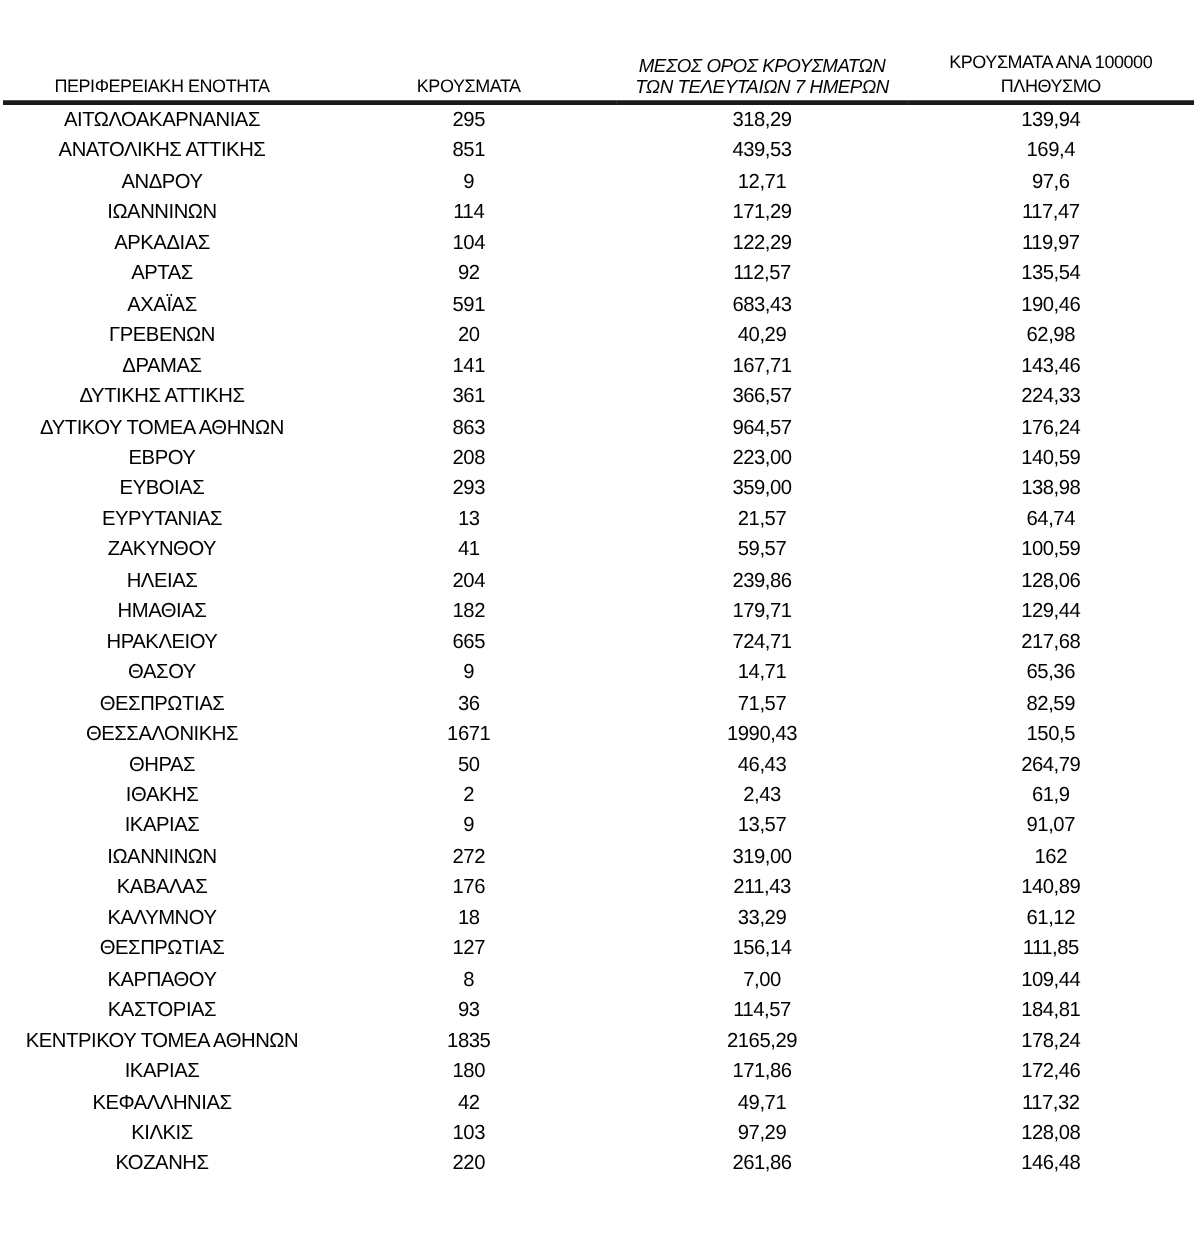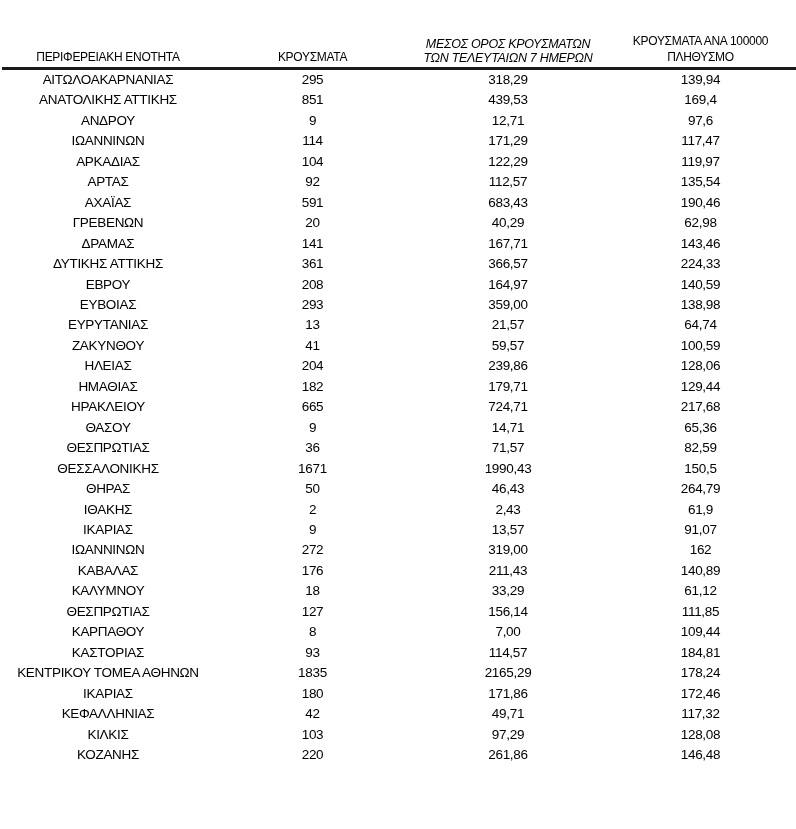--- a/index.html
+++ b/index.html
@@ -140,23 +140,29 @@
           <td class="col2">167,71</td>
           <td class="col3">143,46</td>
         </tr>
         <tr>
           <td class="col0">ΔΥΤΙΚΗΣ ΑΤΤΙΚΗΣ</td>
           <td class="col1">361</td>
           <td class="col2">366,57</td>
           <td class="col3">224,33</td>
         </tr>
         <tr>
+          <td class="col0">ΔΥΤΙΚΟΥ ΤΟΜΕΑ ΑΘΗΝΩΝ</td>
+          <td class="col1">863</td>
+          <td class="col2">964,57</td>
+          <td class="col3">176,24</td>
+        </tr>
+        <tr>
           <td class="col0">ΕΒΡΟΥ</td>
           <td class="col1">208</td>
-          <td class="col2">164,97</td>
+          <td class="col2">223,00</td>
           <td class="col3">140,59</td>
         </tr>
         <tr>
           <td class="col0">ΕΥΒΟΙΑΣ</td>
           <td class="col1">293</td>
           <td class="col2">359,00</td>
           <td class="col3">138,98</td>
         </tr>
         <tr>
           <td class="col0">ΕΥΡΥΤΑΝΙΑΣ</td>

